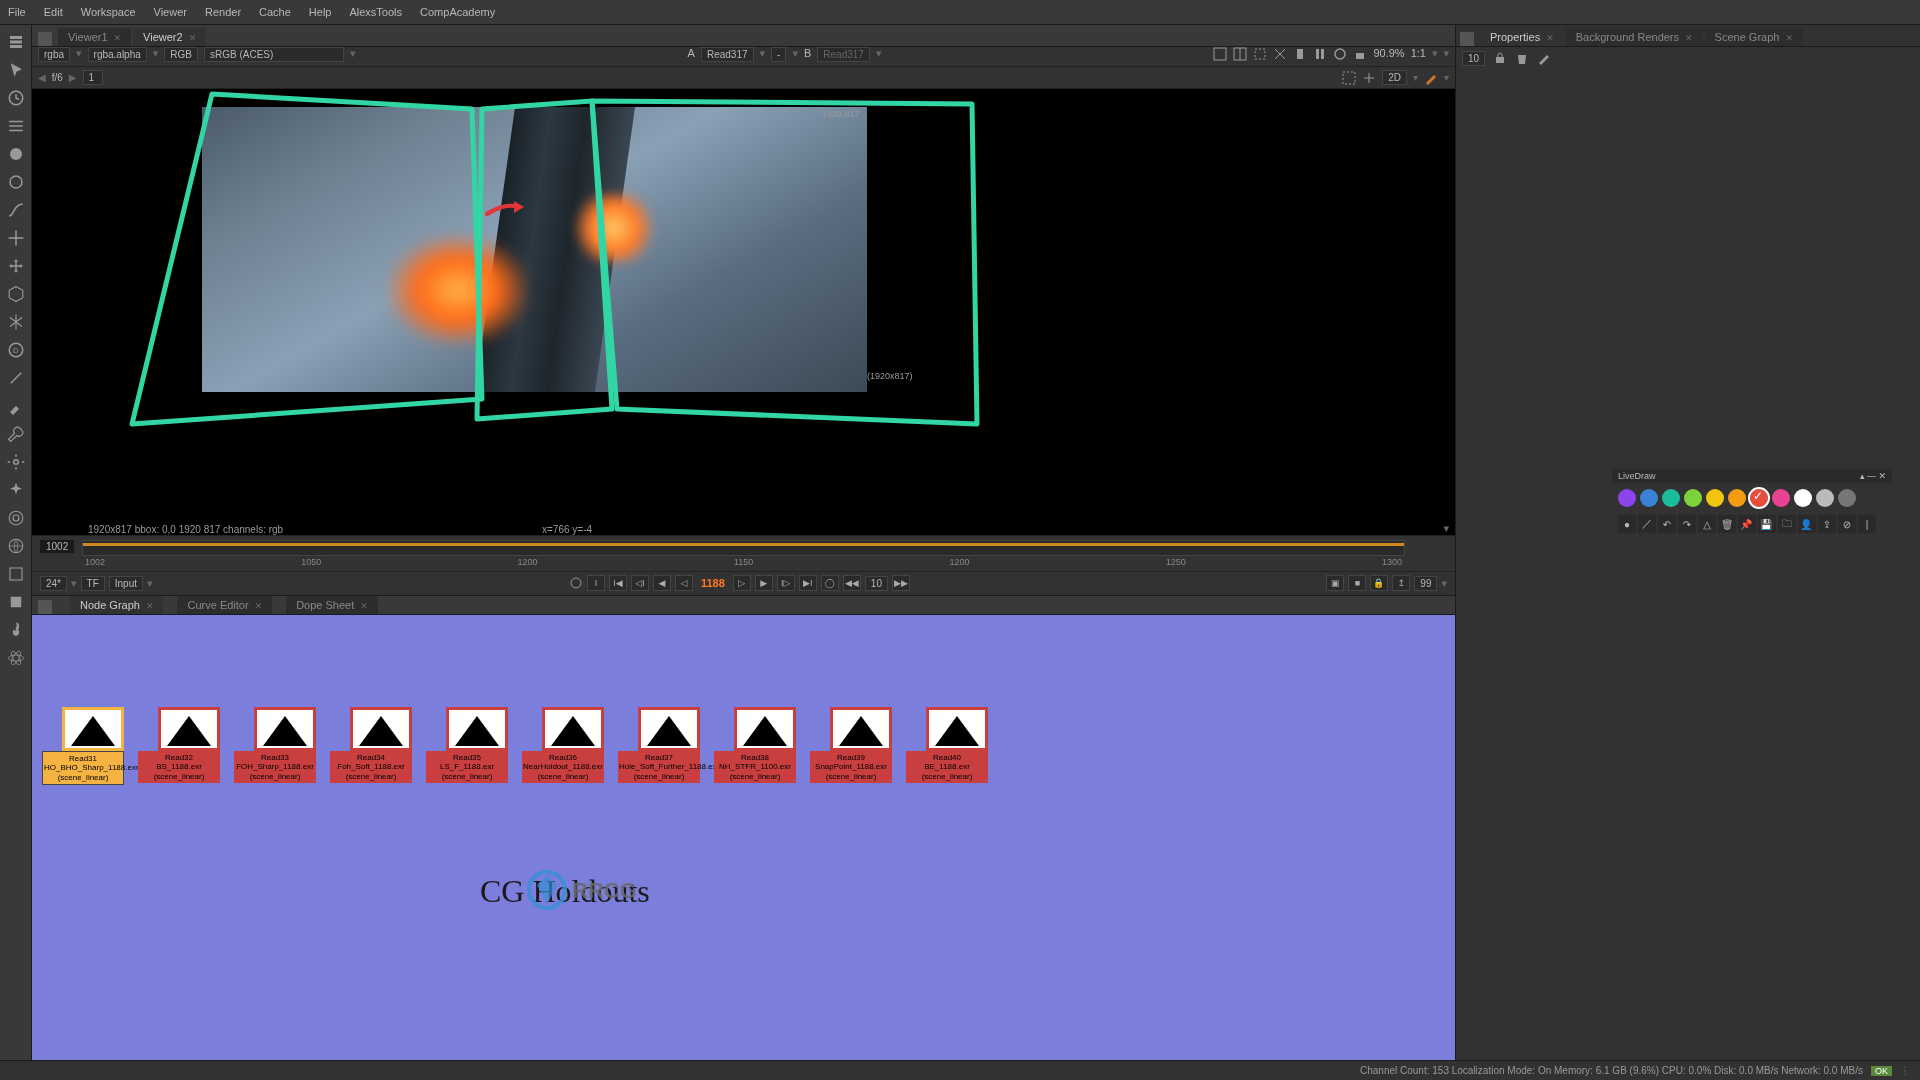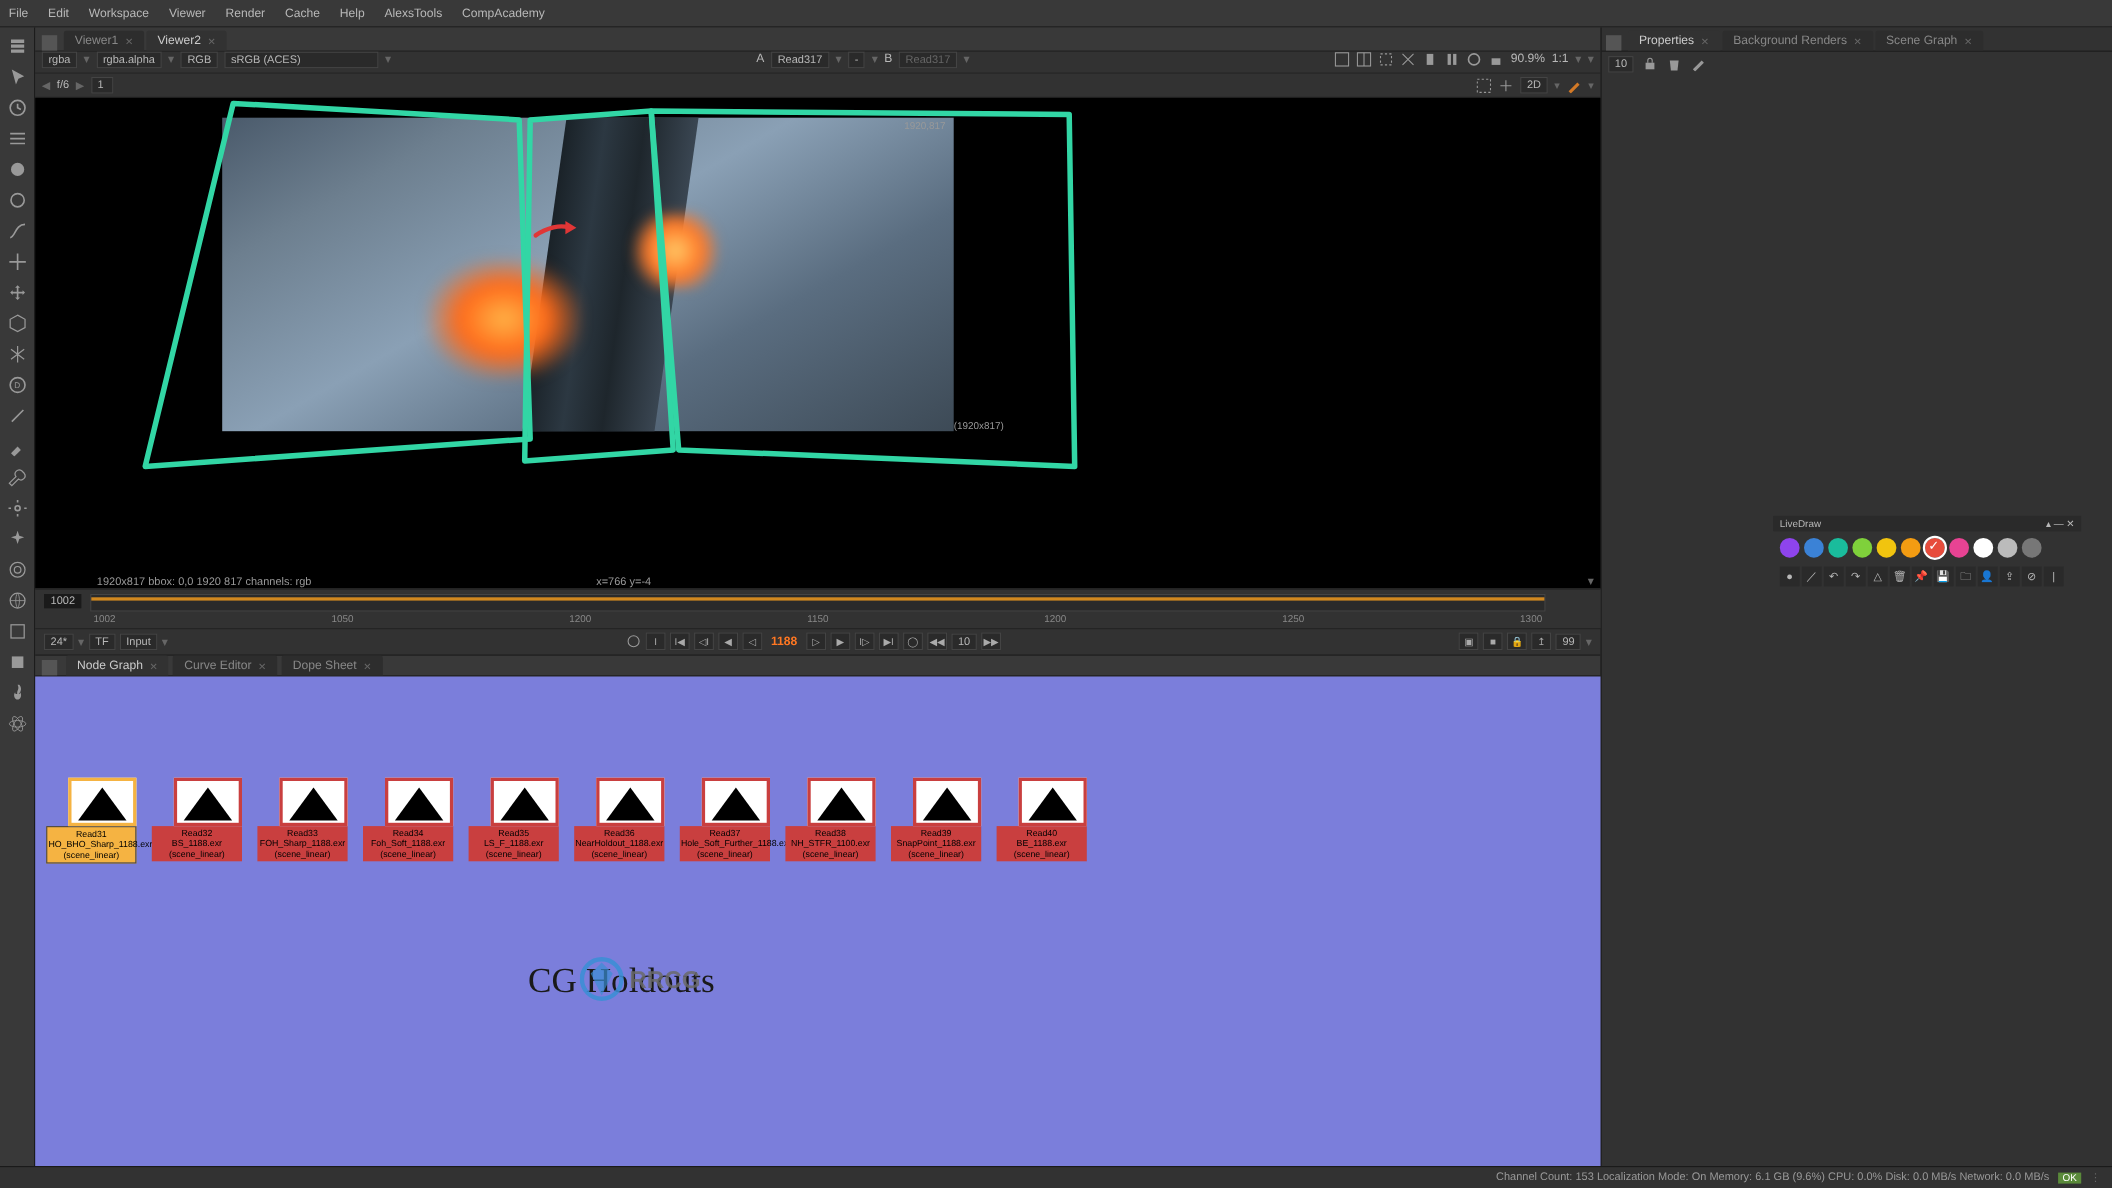--- a/index.html
+++ b/index.html
@@ -27,21 +27,21 @@
 .res-lbl{position:absolute;font-size:9px;color:#999}
 .timeline{height:36px;background:#323232;border-top:1px solid #222;position:relative}
 .tl-strip{height:16px;background:#2a2a2a;margin:4px 50px 0 50px;position:relative;border:1px solid #444}
 .tl-ticks{position:absolute;inset:0;display:flex;justify-content:space-between;padding:0 2px;font-size:9px;color:#888}
 .tl-ticks span{transform:translateY(16px)}
 .orange-seg{position:absolute;top:2px;left:0;right:0;height:3px;background:#d08820}
 .frame-box{position:absolute;left:8px;top:4px;background:#1a1a1a;padding:1px 6px;font-size:10px}
 .transport{height:24px;background:#323232;display:flex;align-items:center;padding:0 8px;gap:4px;border-top:1px solid #222}
 .transport .btn{width:18px;height:16px;background:#2a2a2a;border:1px solid #444;display:flex;align-items:center;justify-content:center;font-size:9px;color:#aaa;cursor:pointer}
 .cur-frame{color:#ff7722;font-weight:bold;padding:0 4px}
-.node-tabs{height:20px;background:#393939;display:flex;align-items:end;padding-left:6px;gap:4px;border-bottom:1px solid #1a1a1a;border-top:1px solid #1a1a1a}
+.node-tabs{height:20px;background:#393939;display:flex;align-items:end;padding-left:6px;gap:14px;border-bottom:1px solid #1a1a1a;border-top:1px solid #1a1a1a}
 .node-graph{flex:1;background:#7b7edb;position:relative;overflow:hidden}
 .backdrop-title{position:absolute;left:10px;top:8px;font-size:44px;font-family:Georgia,serif;color:#1a1a1a}
 .nodes-row{position:absolute;left:10px;top:92px;display:flex;gap:14px}
 .read-node{width:82px;display:flex;flex-direction:column;align-items:flex-end}
 .node-thumb{width:62px;height:44px;background:#fff;border:3px solid #c93f3f;position:relative}
 .node-thumb.sel{border-color:#f5b342}
 .tri{position:absolute;left:50%;bottom:2px;transform:translateX(-50%);width:0;height:0;border-left:22px solid transparent;border-right:22px solid transparent;border-bottom:30px solid #000}
 .node-lbl{background:#c93f3f;width:100%;font-size:8px;text-align:center;padding:2px 1px;color:#000;line-height:1.2}
 .node-lbl.sel{background:#f5b342}
 .backdrop2{position:absolute;left:445px;top:240px;width:290px;height:52px;background:#8fbc6e;border:1px solid #6fa04d}
@@ -244,21 +244,21 @@
       <span style="color:#666">▾</span>
     </div>
 
     <div class="viewport">
       <div class="footage">
         <div class="building"></div>
         <div class="fire1"></div>
         <div class="fire2"></div>
       </div>
       <span class="res-lbl" style="left:790px;top:20px">1920,817</span>
-      <span class="res-lbl" style="left:835px;top:293px">(1920x817)</span>
+      <span class="res-lbl" style="left:835px;top:282px">(1920x817)</span>
 
       <svg style="position:absolute;left:0;top:0;width:100%;height:100%;pointer-events:none">
         <polygon points="180,5 440,20 450,310 100,335" fill="none" stroke="#32d6a5" stroke-width="5" stroke-linejoin="round"></polygon>
         <polygon points="450,20 560,12 580,320 445,330" fill="none" stroke="#32d6a5" stroke-width="5" stroke-linejoin="round"></polygon>
         <polygon points="560,12 940,15 945,335 585,320" fill="none" stroke="#32d6a5" stroke-width="5" stroke-linejoin="round"></polygon>
         <path d="M455 125 C 465 118, 478 115, 485 118" fill="none" stroke="#e03636" stroke-width="4" stroke-linecap="round"></path>
         <polygon points="482,112 492,118 482,124" fill="#e03636"></polygon>
       </svg>
       <div class="img-info">1920x817 bbox: 0,0 1920 817 channels: rgb</div>
       <div class="coord-info">x=766 y=-4</div>

